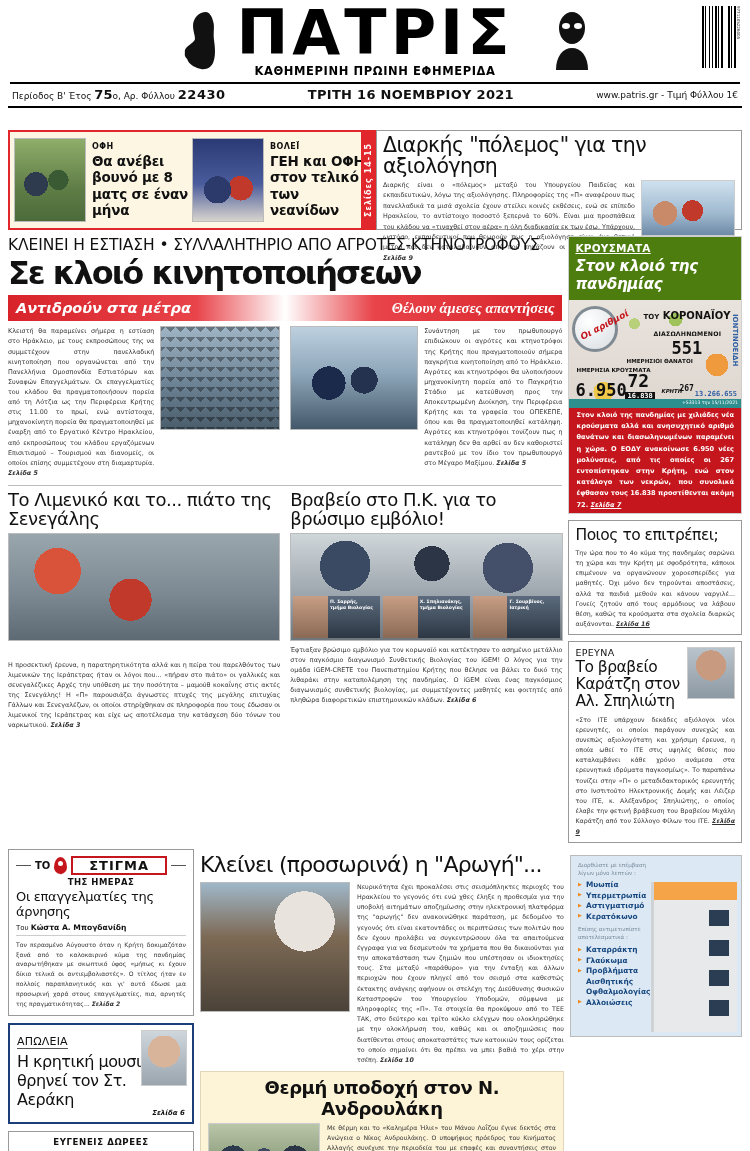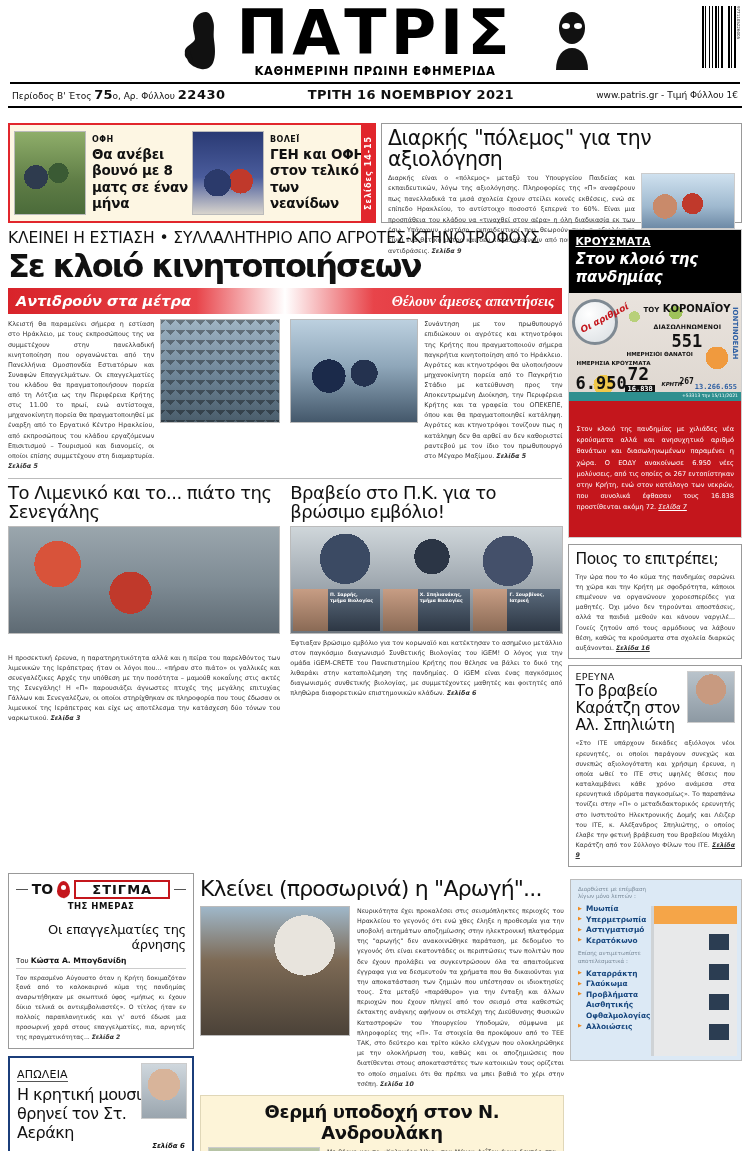--- a/index.html
+++ b/index.html
@@ -30,21 +30,21 @@
   .mast-rule-top { border-top:2px solid #000; margin:0 2px; }
   .infoline { display:flex; align-items:center; justify-content:space-between;
     padding:3px 4px 4px; font-size:9px; border-bottom:2.5px solid #000; }
   .infoline .left { color:#111; }
   .infoline .left b { font-size:13px; }
   .infoline .left .issue { font-size:13px; font-weight:bold; letter-spacing:0.5px; }
   .infoline .center { font-size:13px; font-weight:bold; letter-spacing:0.3px; }
   .infoline .right { font-size:9px; }
 
   
-  .toprow { display:flex; gap:5px; margin-top:15px; height:100px; }
+  .toprow { display:flex; margin-top:22px; height:100px; }
   .sportbox { position:relative; width:368px; border:2.5px solid #e1262c; background:#fdf6e3;
      display:flex; align-items:stretch; padding:4px; }
   .sport-item { display:flex; align-items:center; gap:6px; flex:1; }
   .sport-photo { width:72px; height:84px; border:1px solid #bbb; flex:none; }
   .ph-football { background:
       radial-gradient(circle at 30% 55%, #2e3b4e 0 18%, transparent 18%),
       radial-gradient(circle at 62% 50%, #3a5a34 0 17%, transparent 17%),
       linear-gradient(#8fae6a,#5f7d46 60%,#4b6b3a); }
   .ph-volley { background:
       radial-gradient(circle at 35% 62%, #2b3a6b 0 20%, transparent 20%),
@@ -107,38 +107,38 @@
      radial-gradient(circle at 52% 28%,#2b3545 0 11%,transparent 11%),
      radial-gradient(circle at 80% 32%,#44506a 0 11%,transparent 11%),
      linear-gradient(#cfd6da,#9aa3ab 60%,#6d757d); position:relative; }
   .mugrow { display:flex; gap:3px; position:absolute; bottom:2px; left:2px; right:2px; }
   .mug { flex:1; height:42px; background:linear-gradient(#5b6b7d,#2d3744); display:flex; }
   .mug-img { width:40%; background:linear-gradient(#c79d84,#8a6a55); }
   .mug-cap { flex:1; color:#fff; font-size:4.6px; line-height:1.25; padding:3px 2px; font-weight:bold; }
 
   
   .side-redbox { border:1.5px solid #cfcfcf; }
-  .side-red-head { background:#000000; color:#fff; padding:5px 6px 7px; }
+  .side-red-head { background:#4d7c0f; color:#fff; padding:5px 6px 7px; }
   .side-red-kicker { font-size:10.5px; font-weight:bold; text-decoration:underline; letter-spacing:0.2px; }
   .side-red-title { font-size:15px; font-weight:bold; font-style:italic; margin-top:3px; letter-spacing:-0.3px; }
   .infographic { position:relative; height:108px; background:#e8e2dc; overflow:hidden; }
   .ig-bg { position:absolute; inset:0; background:
       radial-gradient(circle at 20% 85%,#f0c84a 0 6%,transparent 6%),
       radial-gradient(circle at 86% 60%,#f09a3e 0 7%,transparent 7%),
       radial-gradient(circle at 62% 18%,#9fc25a 0 5%,transparent 5%),
       radial-gradient(circle at 38% 22%,#b8d07a 0 4%,transparent 4%),
       linear-gradient(#e9e3dd,#ded7d0); }
   .ig-lbl { position:absolute; font-weight:bold; }
   .ig-num { position:absolute; font-family:"DejaVu Sans Mono","Liberation Mono",monospace; font-weight:bold; color:#111; }
   .ig-magnifier { position:absolute; left:3px; top:6px; width:46px; height:46px; border-radius:50%;
       border:3px solid #7f8a93; background:radial-gradient(circle at 35% 30%,#fff,#d8dde1); }
   .ig-mag-txt { position:absolute; left:9px; top:20px; color:#c4161c; font-weight:bold; font-size:9px;
       transform:rotate(-28deg); font-style:italic; }
   .side-red-body { background:#c4161c; color:#fff; font-size:6.6px; line-height:1.7;
-      padding:23px 7px; text-align:justify; font-weight:normal; }
+      padding:2px 7px; text-align:justify; font-weight:bold; }
   .side-red-body .pg { font-style:italic; text-decoration:underline; }
   .ig-strip { position:absolute; left:0; right:0; bottom:0; height:9px; background:#2e8f8f; }
   .ig-strip span { position:absolute; right:3px; top:1px; font-size:4.6px; color:#fff; }
 
   .side-box { border:1px solid #999; padding:5px 6px; margin-top:6px; background:#fff; }
   .side-kicker { font-size:9.5px; letter-spacing:0.3px; }
   .side-title { font-size:15.5px; letter-spacing:-0.5px; line-height:1.1; margin:1px 0 4px; }
   .side-text { font-size:6.3px; line-height:1.62; text-align:justify; color:#333; }
   .side-head-row { display:flex; gap:5px; align-items:flex-start; }
   .side-mug { width:48px; height:52px; flex:none; border:1px solid #ccc;
@@ -146,29 +146,29 @@
 
   
   .lowergrid { display:flex; gap:6px; margin-top:6px; }
   .lcol { width:188px; }
   .mcol { width:368px; }
   .rcol { width:174px; }
 
   .stigma-box { border:1px solid #999; padding:6px 7px; }
   .stigma-top { display:flex; align-items:center; justify-content:center; gap:4px; }
   .stigma-line { flex:1; border-top:1px solid #555; }
-  .stigma-to { font-size:14px; font-weight:bold; }
+  .stigma-to { font-size:10px; font-weight:bold; }
   .pin { width:13px; height:17px; background:#c4161c; border-radius:50% 50% 50% 50%/60% 60% 40% 40%;
      position:relative; }
   .pin:after { content:""; position:absolute; left:4px; top:4px; width:5px; height:5px; background:#fff; border-radius:50%; }
   .pin:before { content:""; position:absolute; left:4.5px; top:12px; border-left:2px solid transparent;
      border-right:2px solid transparent; border-top:6px solid #c4161c; }
   .stigma-word { border:2px solid #c4161c; color:#111; font-weight:bold; font-size:13px; padding:0 16px; letter-spacing:1px; }
   .stigma-day { text-align:center; font-size:8.5px; font-weight:bold; letter-spacing:0.5px; margin-top:2px; }
-  .stigma-title { text-align:right; font-size:13px; margin:11px 0 4px; letter-spacing:-0.3px; }
+  .stigma-title { text-align:left; font-size:13px; margin:2px 0 4px; letter-spacing:-0.3px; }
   .stigma-by { font-size:7px; border-bottom:1px solid #ccc; padding-bottom:3px; margin-bottom:4px; }
   .stigma-by b { font-size:7.6px; }
   .stigma-text { font-size:6.1px; line-height:1.62; text-align:justify; color:#333; }
 
   .blue-box { border:2px solid #1b3e7a; padding:5px 7px; margin-top:7px; position:relative; }
   .blue-kicker { font-size:11px; border-bottom:1px solid #555; display:inline-block; letter-spacing:0.2px; }
   .blue-title { font-size:16px; letter-spacing:-0.5px; line-height:1.2; margin-top:3px; }
   .blue-mug { position:absolute; right:5px; top:5px; width:46px; height:56px;
      background:radial-gradient(circle at 50% 38%,#d8b49a 0 40%,transparent 40%),linear-gradient(#cfd7dd,#9aa5ae); border:1px solid #ccc; }
   .blue-page { text-align:right; font-size:7px; font-weight:bold; font-style:italic; }

